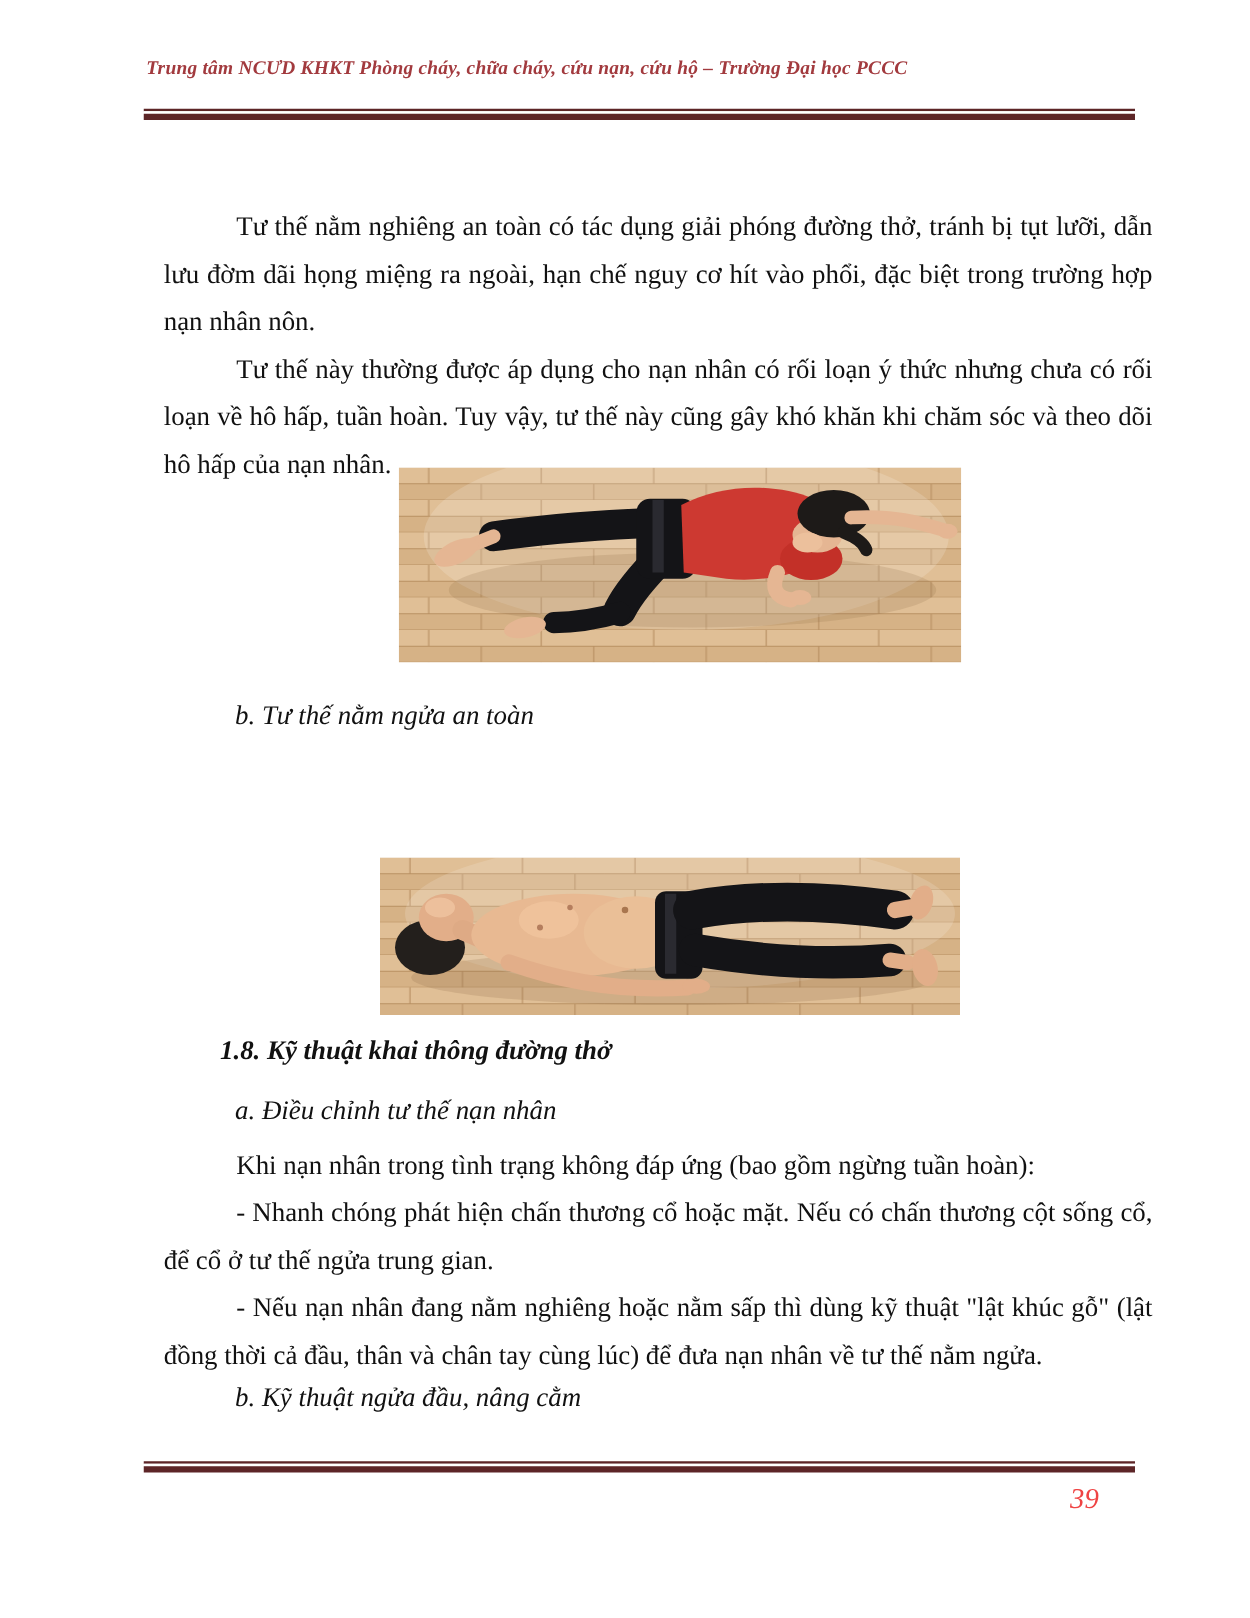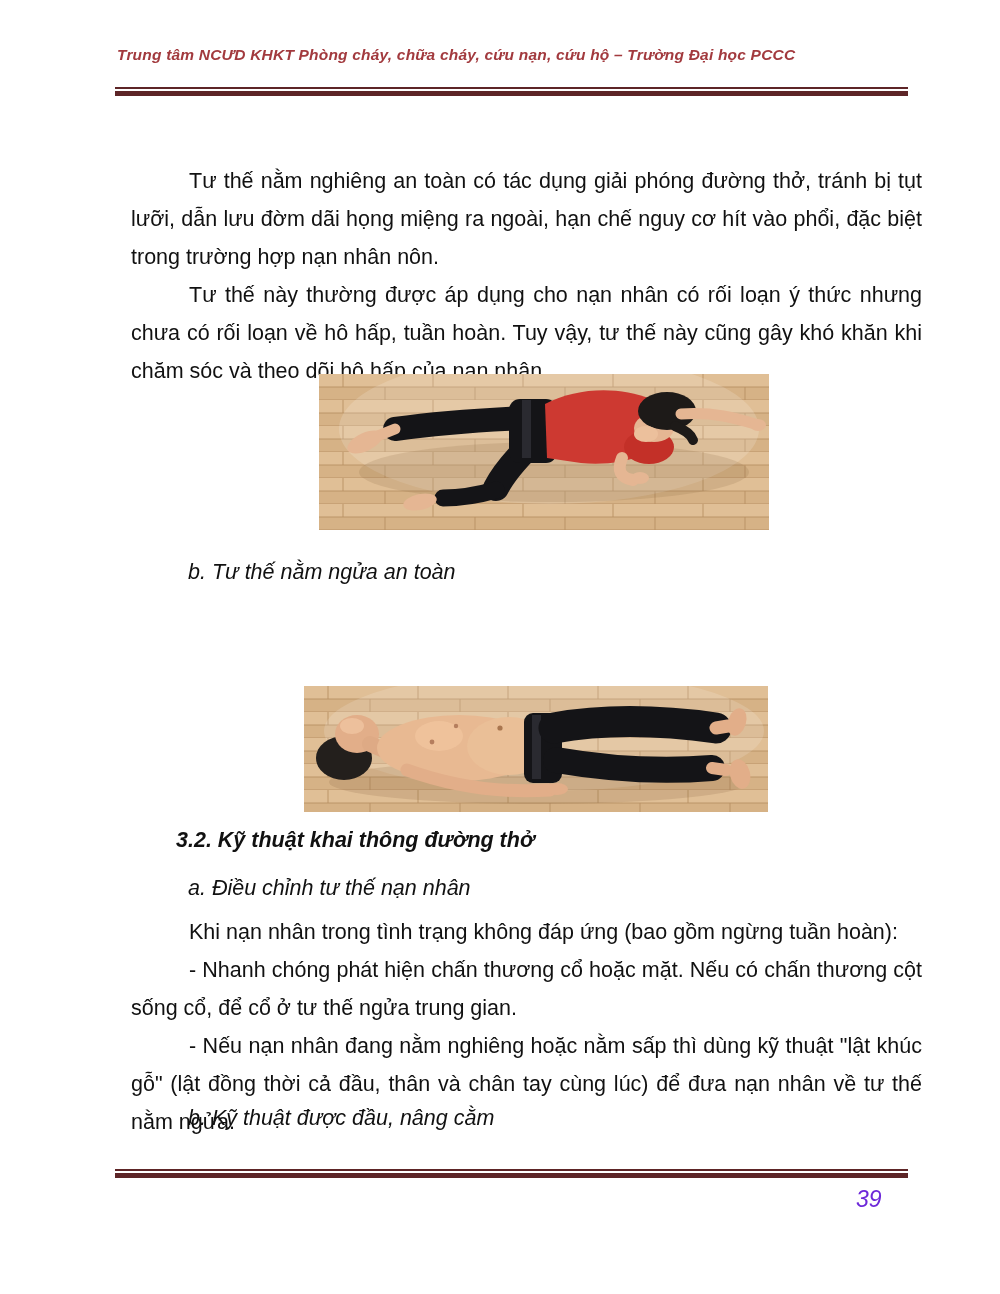--- a/index.html
+++ b/index.html
@@ -1,18 +1,18 @@
 <!DOCTYPE html>
 <html><head>
 <meta charset="utf-8">
 <style>
   html,body { margin:0; padding:0; background:#ffffff; }
   .page {
     position:relative; width:1000px; height:1294px; background:#ffffff;
-    font-family:Liberation Sans, sans-serif; color:#111111; overflow:hidden;
+    font-family:Liberation Serif, serif; color:#111111; overflow:hidden;
   }
   .header-title {
     position:absolute; left:117px; top:46px;
     font-size:15.5px; font-style:italic; font-weight:bold;
     color:#a23a3e; letter-spacing:0.2px; white-space:nowrap;
   }
   .double-rule { position:absolute; left:115px; width:793px; }
   .double-rule .thin  { height:2px; background:#5d2527; }
   .double-rule .gap   { height:2px; background:#ffffff; }
   .double-rule .thick { height:5px; background:#5d2527; }
@@ -28,21 +28,21 @@
     font-size:21.5px; line-height:38px; font-style:italic; font-weight:normal;
   }
   .h-bold-it {
     position:absolute; left:176px; margin:0;
     font-size:21.5px; line-height:38px; font-style:italic; font-weight:bold;
   }
   .figure { position:absolute; display:block; }
   .figure svg { display:block; }
   .page-number {
     position:absolute; left:856px; top:1186px;
-    font-size:23px; font-style:italic; color:#6d28d9;
+    font-size:23px; font-style:italic; color:#ef4444;
   }
 </style>
 </head>
 <body>
 
 <div class="page">
 
   <div class="header-title">Trung tâm NCƯD KHKT Phòng cháy, chữa cháy, cứu nạn, cứu hộ – Trường Đại học PCCC</div>
 
   <div class="double-rule rule-header">
@@ -145,31 +145,31 @@
         <path d="M252 74 C 310 84, 360 86, 408 82" stroke="#141417" stroke-width="26" stroke-linecap="round" fill="none"></path>
 
         <path d="M412 42 L424 40" stroke="#e2ae89" stroke-width="13" stroke-linecap="round"></path>
         <path d="M408 82 L422 84" stroke="#e2ae89" stroke-width="12" stroke-linecap="round"></path>
         <ellipse cx="433" cy="36" rx="9" ry="14" fill="#e2ae89" transform="rotate(18 433 36)"></ellipse>
         <ellipse cx="436" cy="88" rx="10" ry="15" fill="#e2ae89" transform="rotate(-14 436 88)"></ellipse>
       </g>
     </svg>
   </div>
 
-  <p class="h-bold-it" style="top:821px">3.2. Kỹ thuật khai thông đường thở</p>
+  <p class="h-bold-it" style="top:821px">1.8. Kỹ thuật khai thông đường thở</p>
 
   <p class="h-it" style="top:857px">a. Điều chỉnh tư thế nạn nhân</p>
 
   <p class="para" style="top:935px">- Nhanh chóng phát hiện chấn thương cổ hoặc mặt. Nếu có chấn thương cột sống cổ, để cổ ở tư thế ngửa trung gian.</p>
 
   <p class="para" style="top:897px">Khi nạn nhân trong tình trạng không đáp ứng (bao gồm ngừng tuần hoàn):</p>
 
   <p class="para" style="top:1011px">- Nếu nạn nhân đang nằm nghiêng hoặc nằm sấp thì dùng kỹ thuật "lật khúc gỗ" (lật đồng thời cả đầu, thân và chân tay cùng lúc) để đưa nạn nhân về tư thế nằm ngửa.</p>
 
-  <p class="h-it" style="top:1087px">b. Kỹ thuật được đầu, nâng cằm</p>
+  <p class="h-it" style="top:1087px">b. Kỹ thuật ngửa đầu, nâng cằm</p>
 
   <div class="double-rule rule-footer">
     <div class="thin"></div>
     <div class="gap"></div>
     <div class="thick"></div>
   </div>
 
   <div class="page-number">39</div>
 
 </div>

